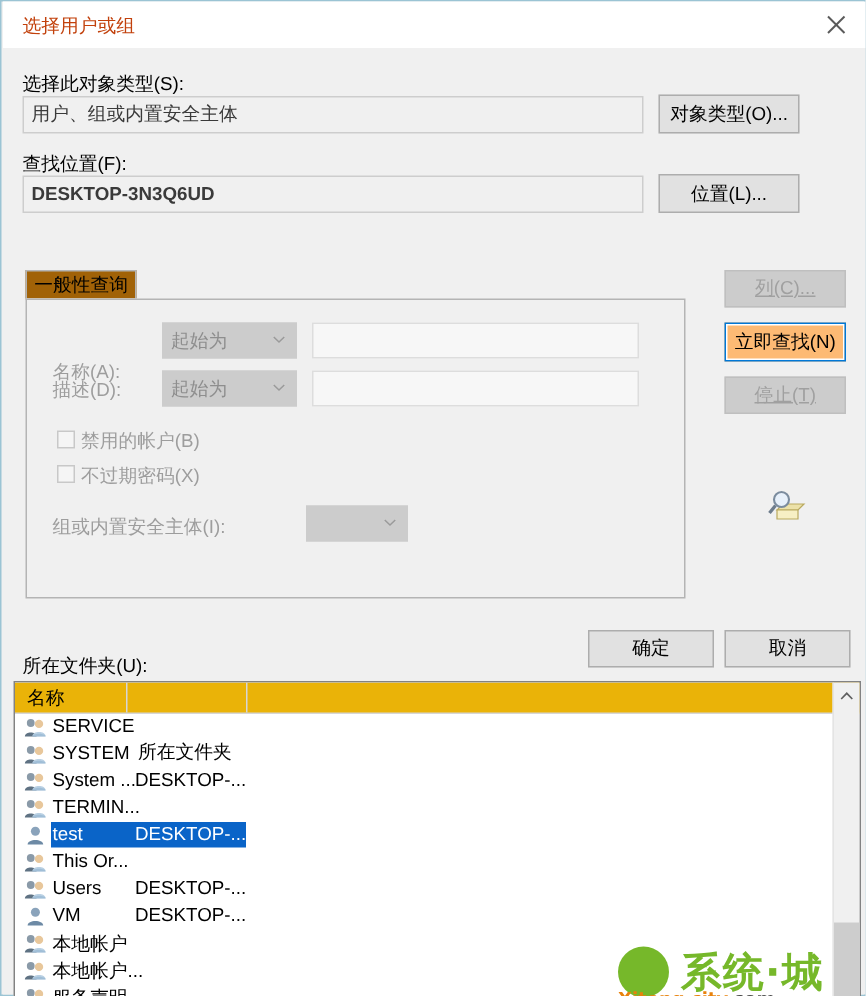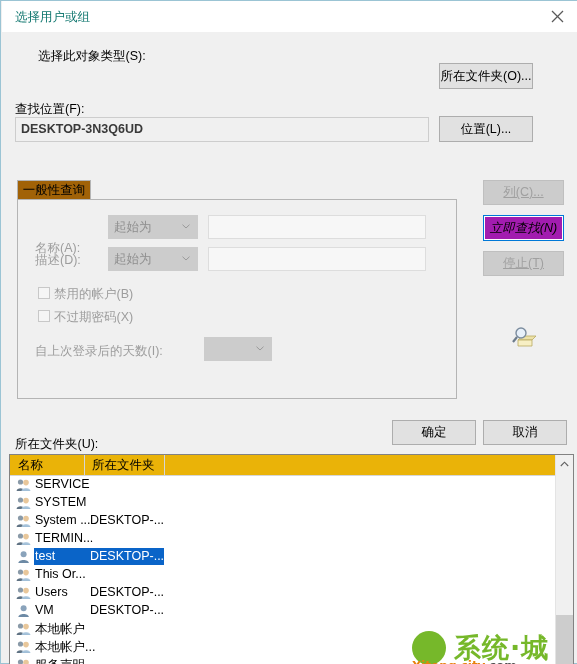--- a/index.html
+++ b/index.html
@@ -28,21 +28,21 @@
   #titlebar {
     position: absolute;
     left: 1px; top: 0px;
     width: 575px; height: 31px;
     background: #ffffff;
   }
   #title-text {
     position: absolute;
     left: 13px; top: 8px;
     font-size: 12.5px;
-    color: #0f766e;
+    color: #c2410c;
     white-space: nowrap;
   }
   #close-btn {
     position: absolute;
     left: 535px; top: 0px;
     width: 41px; height: 31px;
     display: flex;
     align-items: center;
     justify-content: center;
     cursor: default;
@@ -88,24 +88,23 @@
     justify-content: center;
     cursor: default;
     white-space: nowrap;
   }
   .btn-disabled {
     background: #cccccc;
     border: 1px solid #bfbfbf;
     color: #a0a0a0;
   }
   .btn-default {
-    background: #a21caf;
+    background: #fdba74;
     border: 1px solid #0078d7;
     box-shadow: inset 0 0 0 1px #ffffff;
-    font-style: italic;
   }
   
   #tab-strip {
     position: absolute;
     left: 15px; top: 148px;
     width: 74px; height: 20px;
     box-sizing: border-box;
     background: #a16207;
     border: 1px solid #b4b4b4;
     border-bottom: 1px solid #f0f0f0;
@@ -289,22 +288,23 @@
     <div id="close-btn">
       <svg width="13" height="13" viewBox="0 0 13 13">
         <line x1="1" y1="1" x2="12" y2="12" stroke="#5a5a5a" stroke-width="1.3"></line>
         <line x1="12" y1="1" x2="1" y2="12" stroke="#5a5a5a" stroke-width="1.3"></line>
       </svg>
     </div>
   </div>
 
   <div id="content">
 
-    <div class="lbl" style="left:13px; top:16px;margin-left:23px;">选择此对象类型(S):</div>
-    <div class="btn" style="left:437px; top:31px; width:94px; height:26px;">所在文件夹(O)...</div>
+    <div class="lbl" style="left:13px; top:16px;">选择此对象类型(S):</div>
+    <div class="ro-input" style="left:13px; top:32px; width:414px; height:25px;">用户、组或内置安全主体</div>
+    <div class="btn" style="left:437px; top:31px; width:94px; height:26px;">对象类型(O)...</div>
 
     <div class="lbl" style="left:13px; top:69px;">查找位置(F):</div>
     <div class="ro-input" style="left:13px; top:85px; width:414px; height:25px;font-weight:bold;">DESKTOP-3N3Q6UD</div>
     <div class="btn" style="left:437px; top:84px; width:94px; height:26px;">位置(L)...</div>
 
     <div id="tab-strip">
       <span>一般性查询</span>
     </div>
 
     <div id="query-panel">
@@ -326,21 +326,21 @@
         </svg>
       </div>
       <div class="txt-dis" style="left:190px; top:47px; width:218px; height:24px;"></div>
 
       <div class="cbx" style="left:20px; top:87px;"></div>
       <div class="lbl lbl-dim" style="left:36px; top:86px;">禁用的帐户(B)</div>
 
       <div class="cbx" style="left:20px; top:110px;"></div>
       <div class="lbl lbl-dim" style="left:36px; top:109px;">不过期密码(X)</div>
 
-      <div class="lbl lbl-dim" style="left:17px; top:143px;">自上次登录后的天数(I):</div>
+      <div class="lbl lbl-dim" style="left:17px; top:143px;">组或内置安全主体(I):</div>
       <div class="combo-dis" style="left:186px; top:137px; width:68px; height:24px;">
         <span></span>
         <svg class="chev" viewBox="0 0 8 5">
           <path d="M0.5 0.7 L4 4 L7.5 0.7" fill="none" stroke="#9a9a9a" stroke-width="1"></path>
         </svg>
       </div>
     </div>
 
     <div class="btn btn-disabled" style="left:481px; top:148px; width:81px; height:25px;text-decoration:underline;">列(C)...</div>
     <div class="btn btn-default" style="left:481px; top:183px; width:81px; height:26px;">立即查找(N)</div>
@@ -355,21 +355,21 @@
 
     <div class="btn" style="left:390px; top:388px; width:84px; height:25px;">确定</div>
     <div class="btn" style="left:481px; top:388px; width:84px; height:25px;">取消</div>
 
     <div id="results-label">所在文件夹(U):</div>
 
     <div id="list-box">
       <div id="list-header">
         <div class="col-head" style="left:8px;">名称</div>
         <div class="col-sep" style="left:74px;"></div>
-        <div class="col-head" style="left:82px;">所在文件夹</div>
+        <div class="col-head" style="left:82px;margin-top:36px;">所在文件夹</div>
         <div class="col-sep" style="left:154px;"></div>
       </div>
 
       <div id="rows">
           <div class="row">
             <span class="icon"><svg viewBox="0 0 16 14" width="16" height="14">
                 <circle cx="4.5" cy="4" r="2.6" fill="#8a9aa8"></circle>
                 <path d="M0.6 13 C0.6 9.4 8.4 9.4 8.4 13 Z" fill="#5f7283"></path>
                 <circle cx="10" cy="4.6" r="2.8" fill="#e8c79b"></circle>
                 <path d="M5.6 13 C5.6 9.1 14.4 9.1 14.4 13 Z" fill="#b9d0e3"></path>

